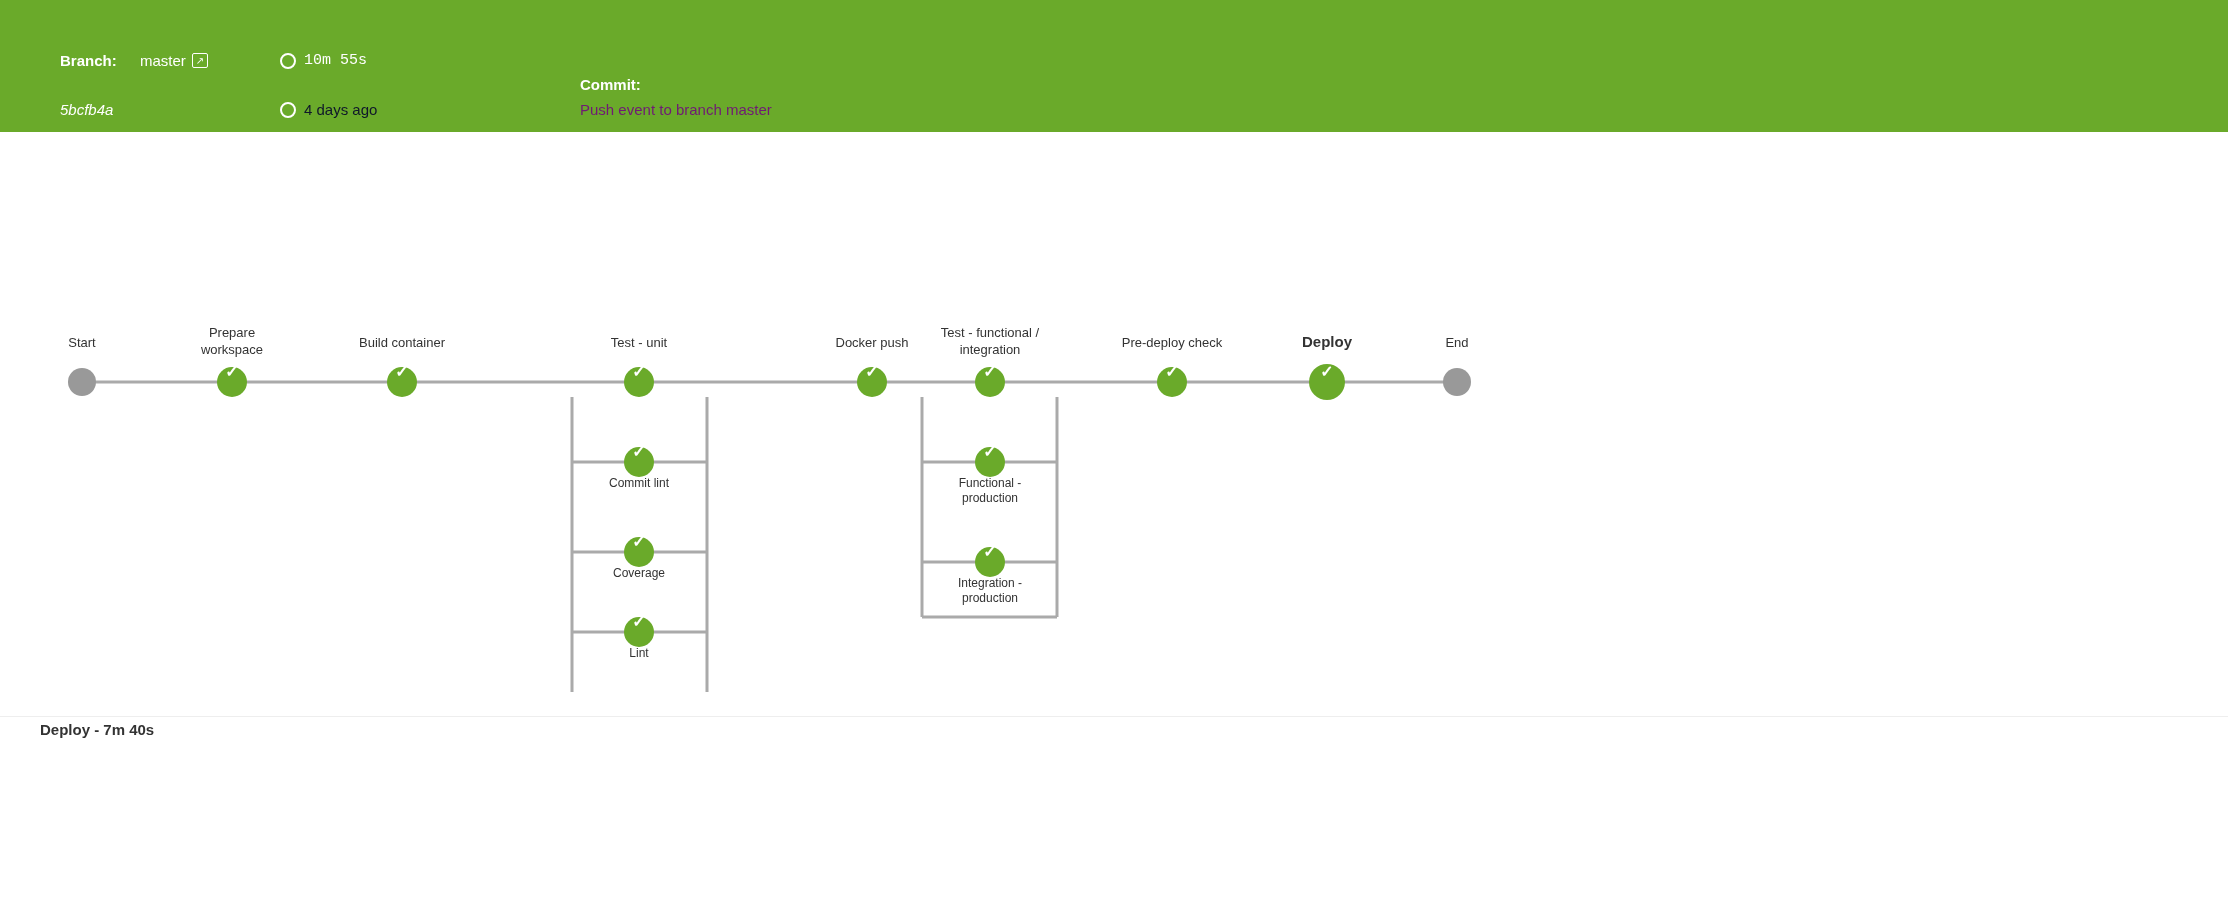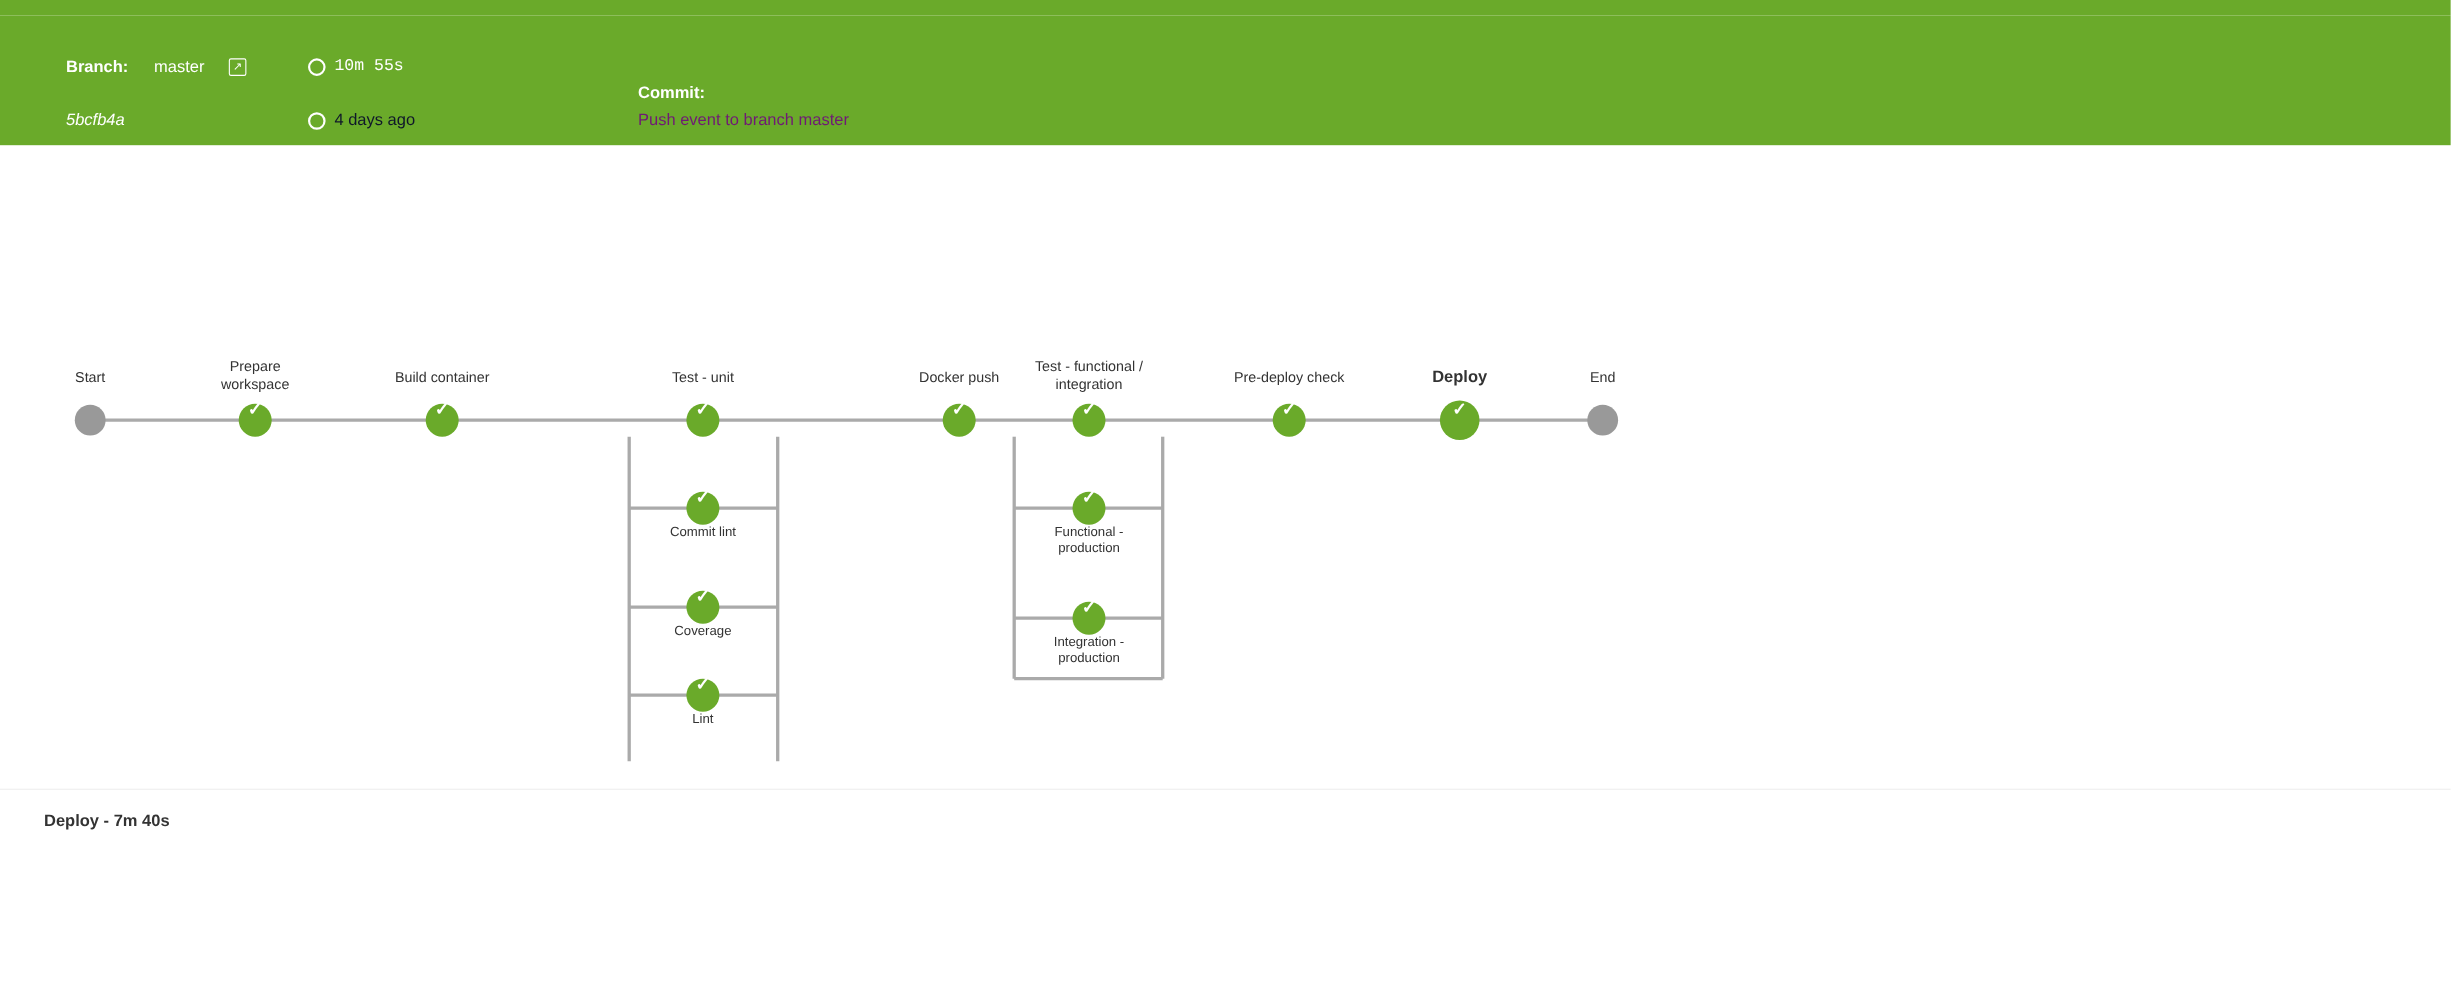--- a/index.html
+++ b/index.html
@@ -4,21 +4,21 @@
   <style>
     * { box-sizing: border-box; margin: 0; padding: 0; }
     body { font-family: -apple-system, BlinkMacSystemFont, 'Segoe UI', Arial, sans-serif; background: #fff; }
 
     .pipeline-area {
       padding: 40px 20px 20px 7px;
       overflow-x: auto;
     }
 
     .footer-area {
-      padding: 20px 40px;
+      padding: 4px 40px;
       border-top: 1px solid #eee;
     }
 
     .footer-label {
       font-weight: 700;
       font-size: 15px;
       color: #333;
     }
   </style>
 </head>
@@ -35,21 +35,21 @@
     display: grid;
     grid-template-columns: 80px 140px 300px 1fr;
     grid-template-rows: auto auto;
     row-gap: 8px;
     align-items: center;
   }
 </style>
 
 <div class="header-rows">
   <div style="color:#fff;font-weight:700;font-size:15px;">Branch:</div>
-  <div style="color:#fff;font-size:15px;display:flex;align-items:center;gap:22px;">
+  <div style="color:#fff;font-size:15px;display:flex;align-items:center;gap:6px;">
     <span>master</span>
     <span style="cursor:pointer;font-size:10px;border:1.5px solid #fff;padding:1px 3px;border-radius:2px;">↗</span>
   </div>
   <div style="color:#fff;font-size:15px;display:flex;align-items:center;gap:8px;grid-column:3;font-family:Liberation Mono, monospace;">
     <span style="display:inline-block;width:16px;height:16px;border:2px solid #fff;border-radius:50%;position:relative;vertical-align:middle;"></span>
     <span>10m 55s</span>
   </div>
 
   <div style="color:#fff;font-weight:700;font-size:15px;margin-top:48px;">Commit:</div>
   <div style="color:#fff;font-size:15px;font-style:italic;">5bcfb4a</div>

